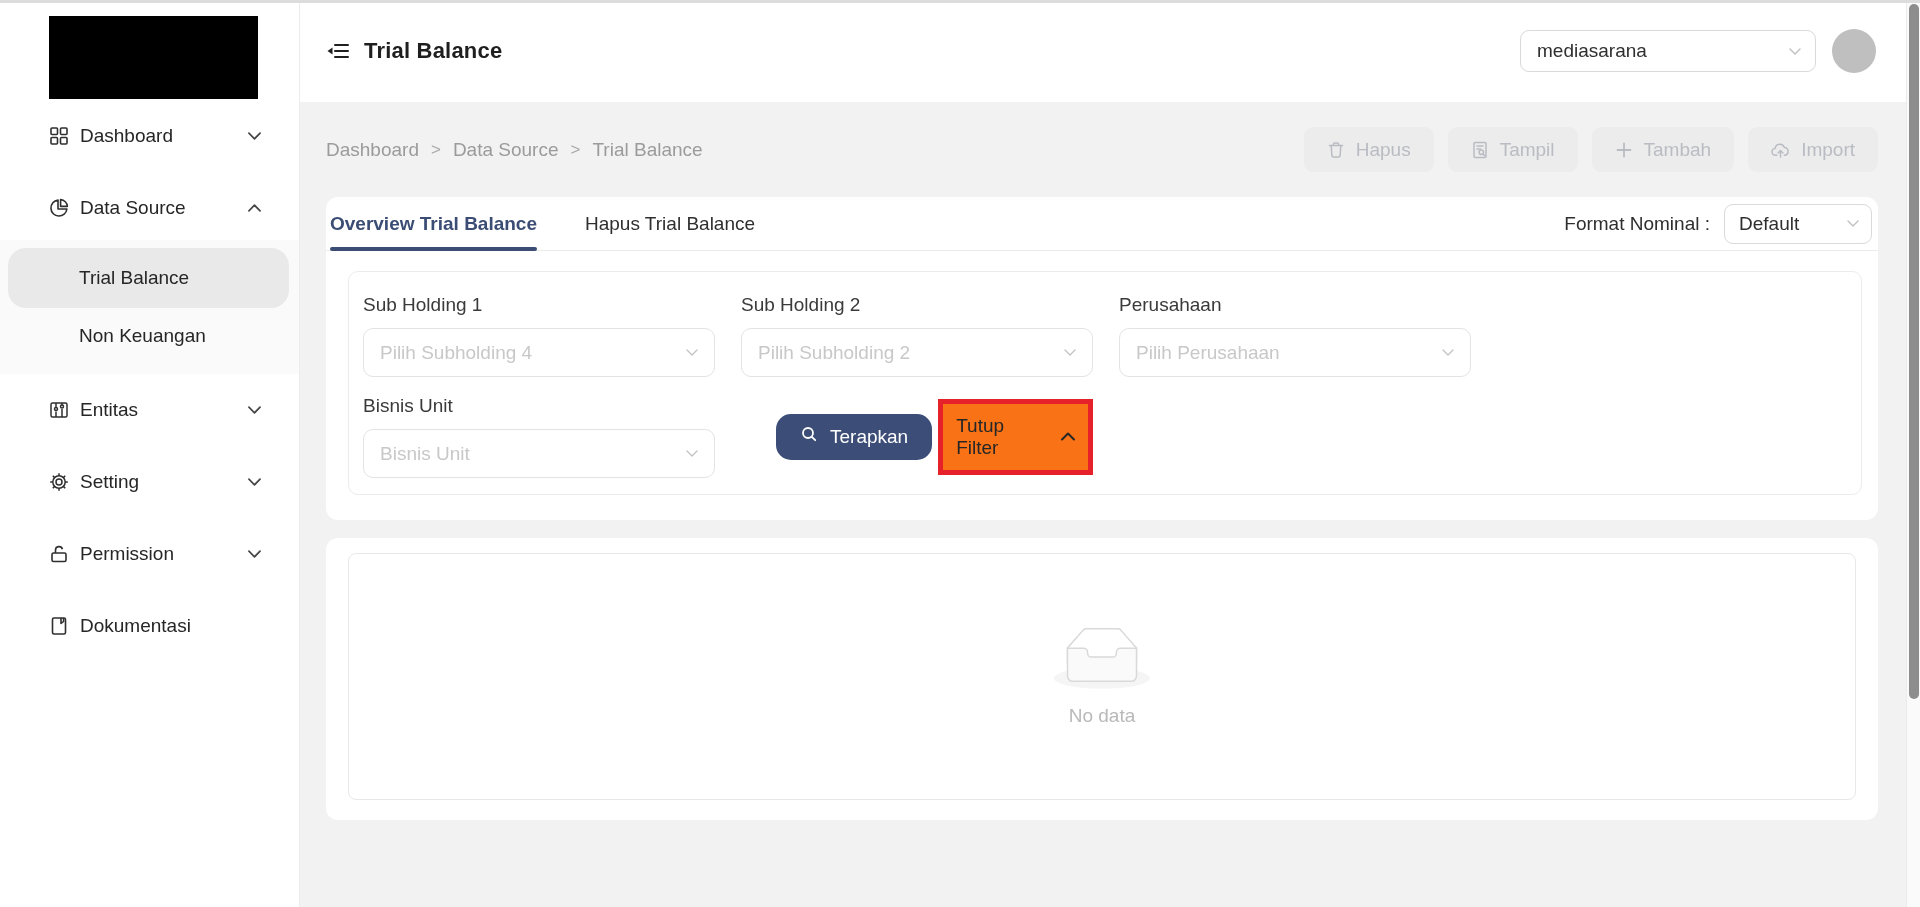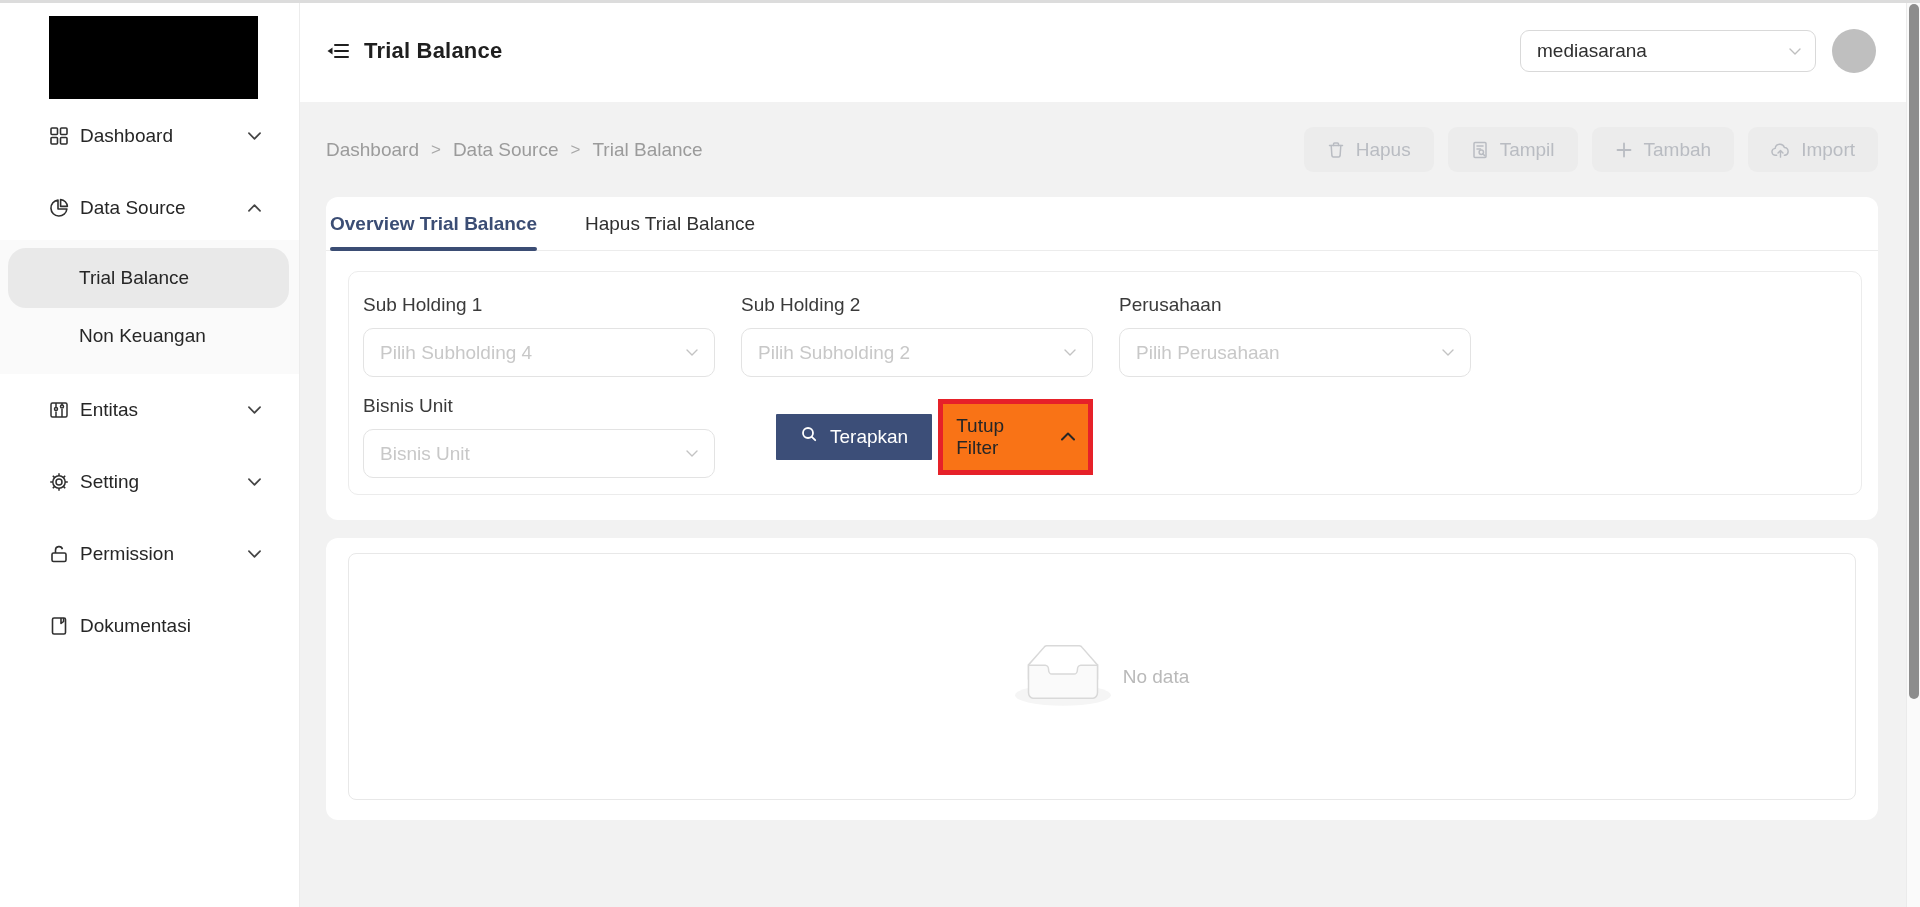--- a/index.html
+++ b/index.html
@@ -93,31 +93,31 @@
   .placeholder { color: #c8c8c8; flex: 1 1 auto; }
   .field .chev { color: #c3c3c3; display: flex; }
   .daterange { gap: 14px; }
   .daterange .dt { color: #333; }
   .daterange .arrow { color: #c3c3c3; font-size: 20px; }
   .daterange .cal { margin-left: auto; color: #c6c6c6; display: flex; }
 
   .apply-wrap { grid-column: 2; display: flex; align-items: center; align-self: center; margin-left: 35px; }
   .btn-apply {
     display: flex; align-items: center; gap: 12px; height: 46px; padding: 0 24px;
-    background: #3c4e78; color: #fff; border: none; border-radius: 1px;
+    background: #3c4e78; color: #fff; border: none; border-radius: 15px;
     font-size: 19px; font-family: inherit; cursor: pointer;
   }
   .annotate-red { border: 5px solid #e62129; margin-left: 6px; padding: 11px 13px; display: flex; align-items: center; gap: 10px; background: #f97316; }
   .close-filter { display: flex; align-items: center; gap: 10px; font-size: 19px; color: #262626; cursor: pointer; }
   .close-filter .chev { color: #262626; display: flex; }
 
   .card2 { height: 282px; margin-top: 18px; padding: 15px 22px 20px 22px; }
   .empty-panel {
     height: 100%; border: 1px solid #e8e8e8; border-radius: 8px;
-    display: flex; flex-direction: row; align-items: center; justify-content: center; gap: 12px;
+    display: flex; flex-direction: column; align-items: center; justify-content: center; gap: 12px;
   }
   .empty-text { font-size: 19px; color: #b9b9b9; }
 
   
   .scrollbar { position: absolute; top: 0; right: 0; bottom: 0; width: 14px; background: #fafafa; border-left: 1px solid #ebebeb; z-index: 40; }
   .thumb { position: absolute; top: 4px; left: 2px; width: 10px; height: 695px; background: #8d8d8d; border-radius: 6px; }
 </style>
 </head>
 <body>
 
@@ -307,20 +307,31 @@
   </div>
 
   <section class="card card1">
     <div class="tabbar">
       <div class="tab active">
         <span>Overview Trial Balance</span>
       </div>
       <div class="tab">
         <span>Hapus Trial Balance</span>
       </div>
+      <div class="fmt">
+        <span>Format Nominal :</span>
+        <div class="select fmt-select">
+          <span>Default</span>
+          <span class="chev">
+            <svg viewBox="0 0 12 7" width="12" height="7" fill="none" stroke="currentColor" stroke-width="1.4" stroke-linecap="round" stroke-linejoin="round">
+                <polyline points="1,1 6,6 11,1"></polyline>
+              </svg>
+          </span>
+        </div>
+      </div>
     </div>
 
     <div class="filter-panel">
       <div class="frow">
         <div class="fcol">
           <span class="flabel">Sub Holding 1</span>
           <div class="field">
             <span class="placeholder">Pilih Subholding 4</span>
             <span class="chev">
               <svg viewBox="0 0 12 7" width="12" height="7" fill="none" stroke="currentColor" stroke-width="1.4" stroke-linecap="round" stroke-linejoin="round">

